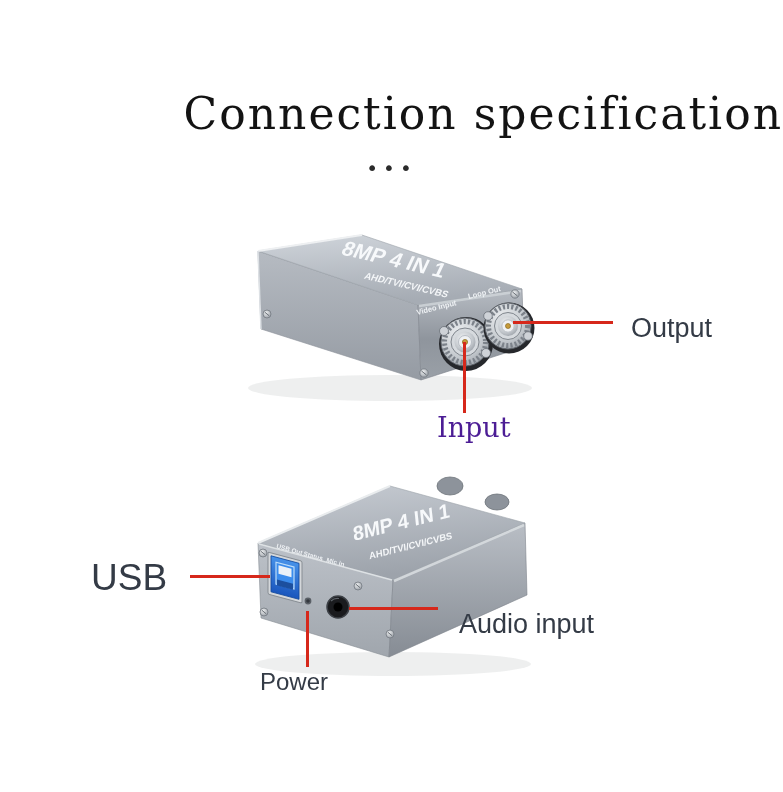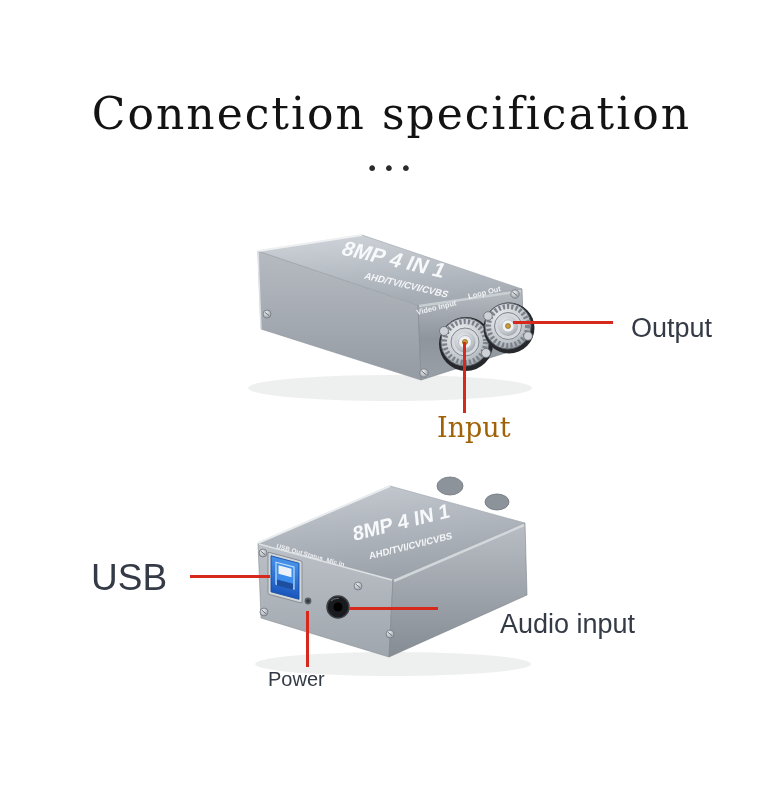--- a/index.html
+++ b/index.html
@@ -1,36 +1,36 @@
 <!DOCTYPE html>
 <html><head>
 <meta charset="utf-8">
 <style>
   html,body{margin:0;padding:0;background:#ffffff;}
   #stage{position:relative;width:783px;height:792px;background:#ffffff;overflow:hidden;
          font-family:"Liberation Sans",sans-serif;}
-  .page-title{position:absolute;left:0;top:88px;width:783px;text-align:center;
+  .page-title{position:absolute;left:0;top:88px;width:783px;text-align:right;
       font-family:"DejaVu Serif",serif;font-size:44px;font-weight:400;color:#131313;
       letter-spacing:2px;white-space:nowrap;}
   .dots{position:absolute;left:0;top:156px;width:783px;text-align:center;
       font-family:"DejaVu Sans",sans-serif;font-size:20px;letter-spacing:5px;color:#2b2b2b;}
   .photo-svg{position:absolute;left:0;top:0;}
   .callout-line{position:absolute;background:#d6281b;z-index:5;}
   .callout-label{position:absolute;color:#343b46;font-size:27px;z-index:6;white-space:nowrap;}
-  .callout-label.serif{font-family:"DejaVu Serif",serif;color:#a16207;}
+  .callout-label.serif{font-family:"DejaVu Serif",serif;color:#4c1d95;}
   .ln-output{left:513px;top:321px;width:100px;height:3px;}
   .lb-output{left:631px;top:313px;text-align:center;}
   .ln-input{left:463px;top:342px;width:3px;height:71px;}
   .lb-input{left:437px;top:412px;}
   .ln-usb{left:190px;top:575px;width:80px;height:3px;}
   .lb-usb{left:91px;top:557px;font-size:37px;}
   .ln-audio{left:349px;top:607px;width:89px;height:3px;}
-  .lb-audio{left:459px;top:609px;margin-left:41px;}
+  .lb-audio{left:459px;top:609px;}
   .ln-power{left:306px;top:611px;width:3px;height:56px;}
-  .lb-power{left:268px;top:668px;font-size:20px;}
+  .lb-power{left:260px;top:668px;font-size:24px;}
   .dev-print1{font-family:"Liberation Sans",sans-serif;font-weight:bold;fill:#f7f9fb;}
   .dev-print2{font-family:"Liberation Sans",sans-serif;font-weight:bold;fill:#f4f6f8;}
   .port-label{font-family:"Liberation Sans",sans-serif;font-weight:bold;fill:#eef1f4;}
 </style>
 </head>
 <body>
 
 <div id="stage">
 
   <div class="page-title">Connection specification</div>

